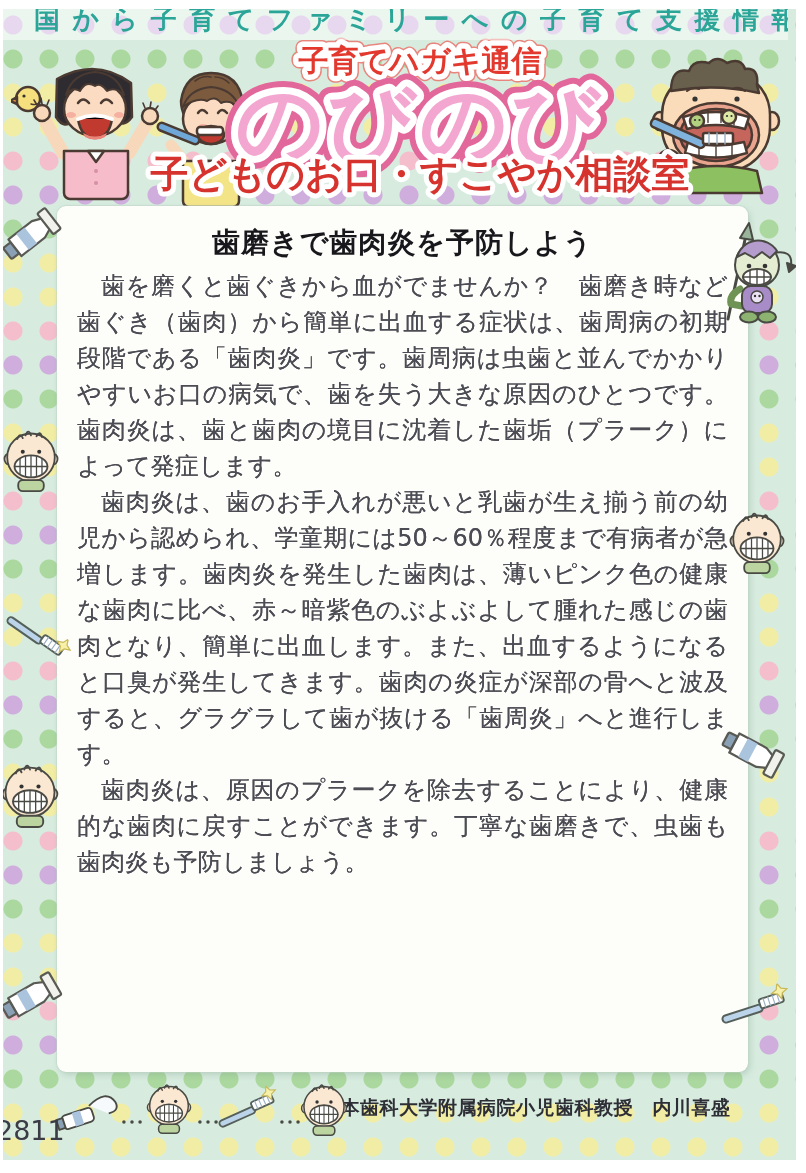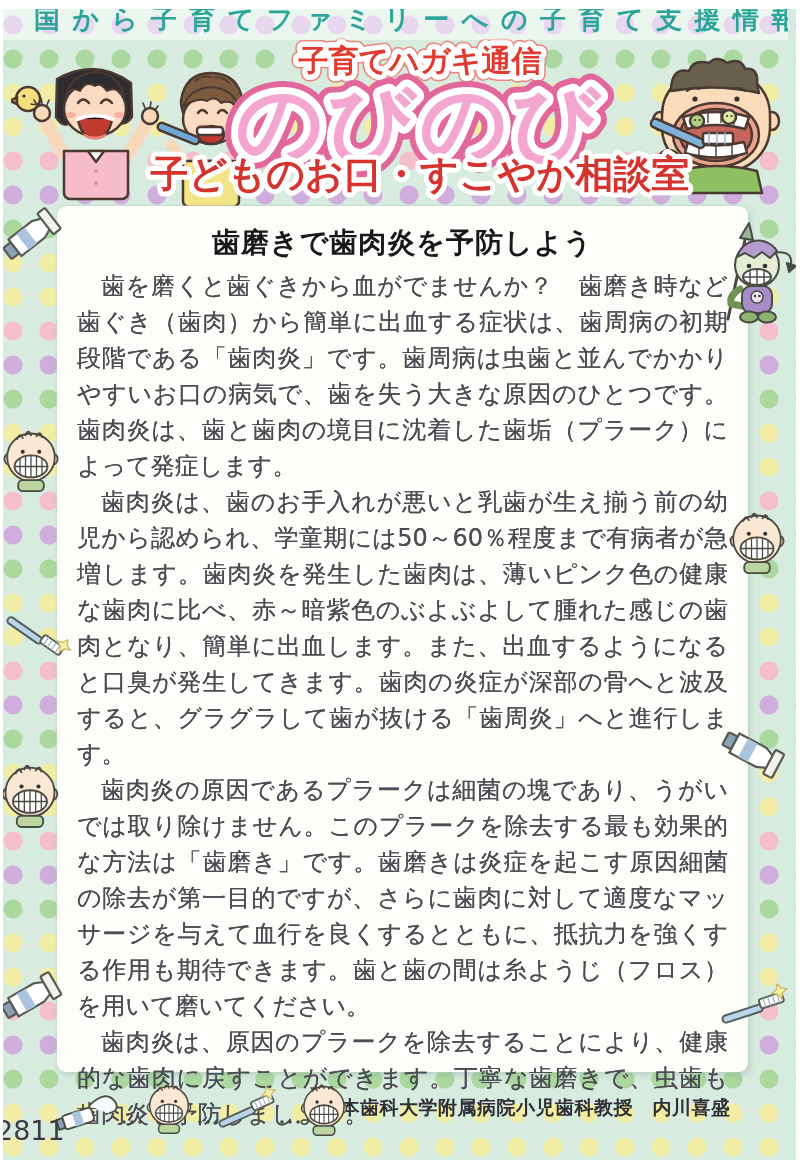--- a/index.html
+++ b/index.html
@@ -225,21 +225,20 @@
       <svg style="top:136px;" width="560" height="56" viewBox="0 0 560 56">
         <text class="sub-back" x="280" y="42">子どものお口・すこやか相談室</text>
         <text class="sub-front" x="280" y="42">子どものお口・すこやか相談室</text>
       </svg>
     </div>
 
     <main class="card">
       <h1>歯磨きで歯肉炎を予防しよう</h1>
       <p>歯を磨くと歯ぐきから血がでませんか？　歯磨き時など歯ぐき（歯肉）から簡単に出血する症状は、歯周病の初期段階である「歯肉炎」です。歯周病は虫歯と並んでかかりやすいお口の病気で、歯を失う大きな原因のひとつです。歯肉炎は、歯と歯肉の境目に沈着した歯垢（プラーク）によって発症します。</p>
       <p>歯肉炎は、歯のお手入れが悪いと乳歯が生え揃う前の幼児から認められ、学童期には50～60％程度まで有病者が急増します。歯肉炎を発生した歯肉は、薄いピンク色の健康な歯肉に比べ、赤～暗紫色のぶよぶよして腫れた感じの歯肉となり、簡単に出血します。また、出血するようになると口臭が発生してきます。歯肉の炎症が深部の骨へと波及すると、グラグラして歯が抜ける「歯周炎」へと進行します。</p>
-      <p>歯肉炎の原因であるプラークは細菌の塊であり、うがいでは取り除けません。このプラークを除去する最も効果的な方法は「歯磨き」です。歯磨きは炎症を起こす原因細菌の除去が第一目的ですが、さらに歯肉に対して適度なマッサージを与えて血行を良くするとともに、抵抗力を強くする作用も期待できます。歯と歯の間は糸ようじ（フロス）を用いて磨いてください。</p>
       <p>歯肉炎は、原因のプラークを除去することにより、健康的な歯肉に戻すことができます。丁寧な歯磨きで、虫歯も歯肉炎も予防しましょう。</p>
     </main>
 
     <svg class="doodle" style="left:-6px;top:200px;transform:rotate(-38deg);" width="70" height="53" viewBox="0 0 80 60">
         <use href="#sym-tube"></use>
       </svg>
     <svg class="doodle" style="left:-4px;top:418px;" width="64" height="66" viewBox="0 0 70 72">
         <use href="#sym-toothkid"></use>
       </svg>
     <svg class="doodle" style="left:-2px;top:612px;transform:rotate(35deg);" width="72" height="33" viewBox="0 0 92 42">

